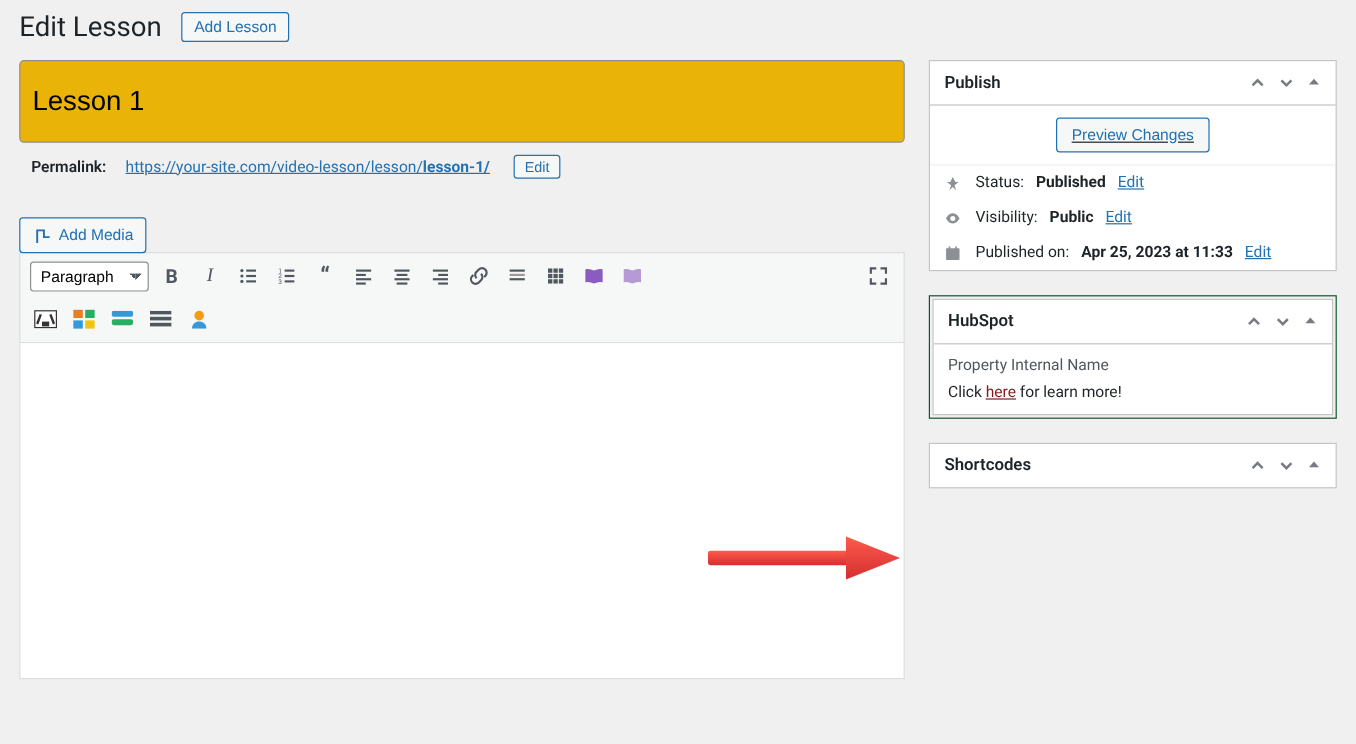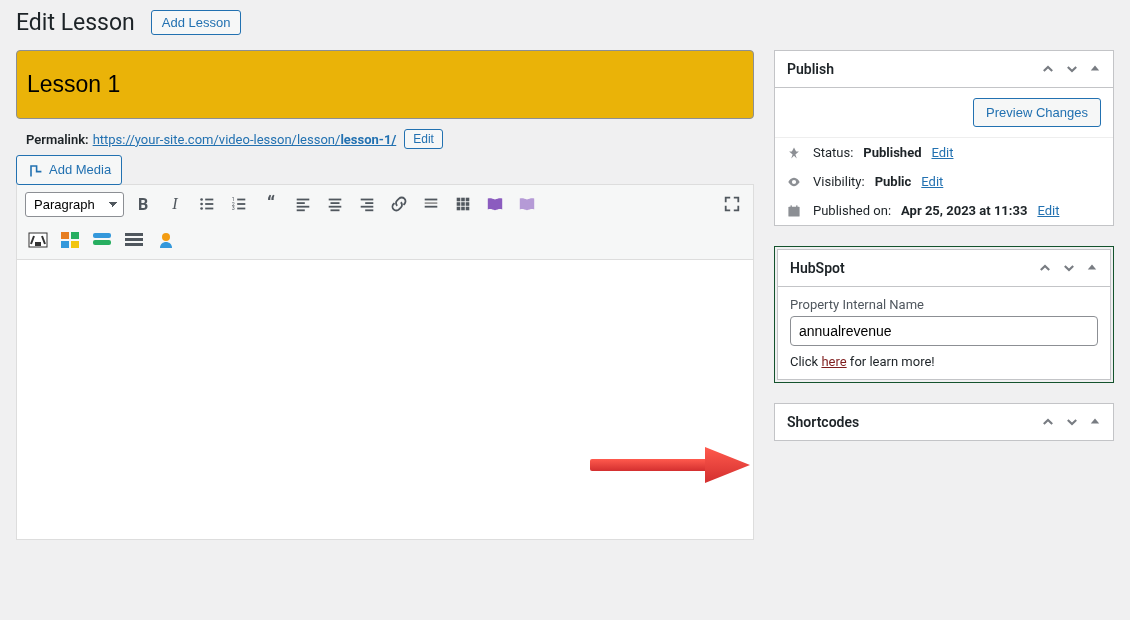--- a/index.html
+++ b/index.html
@@ -48,25 +48,25 @@
   .title-input {
     width: 100%;
     font-size: 23px;
     padding: 20px 10px;
     border: 1px solid #8c8f94;
     border-radius: 4px;
     background: #eab308;
     outline: none;
   }
   .permalink-row {
-    margin: 10px 0 6px 10px;
-    font-size: 13px;
-    display: flex;
-    align-items: center;
-    gap: 4px;
+    margin: 10px 0 32px 10px;
+    font-size: 13px;
+    display: flex;
+    align-items: center;
+    gap: 16px;
   }
   .permalink-row .label { font-weight: 600; }
   .permalink-row a {
     color: #2271b1;
     text-decoration: underline;
   }
   .edit-small {
     border: 1px solid #2271b1;
     color: #2271b1;
     background: #f6f7f7;
@@ -173,23 +173,24 @@
     font-weight: 600;
   }
   .panel-header .hdr-icons {
     display: flex;
     gap: 10px;
     color: #787c82;
   }
   .panel-body { padding: 10px 12px; }
   .preview-row {
     display: flex;
-    justify-content: flex-end;
+    justify-content: center;
     padding: 10px 12px;
     border-bottom: 1px solid #eee;
+    text-decoration: underline;
   }
   .btn-secondary {
     border: 1px solid #2271b1;
     color: #2271b1;
     background: #f6f7f7;
     padding: 6px 12px;
     border-radius: 3px;
     cursor: pointer;
     font-size: 13px;
   }
@@ -498,21 +499,20 @@
               </span>
             <span class="chev">
                 <svg width="12" height="12" viewBox="0 0 20 20" fill="#787c82">
                   <path d="M3 14l7-8 7 8z"></path>
                 </svg>
               </span>
           </span>
         </div>
         <div class="panel-body">
           <div class="field-label">Property Internal Name</div>
-          <input class="text-field" value="annualrevenue" style="">
           <div class="help-text">
             <span>Click </span><a href="#">here</a><span> for learn more!</span>
           </div>
         </div>
       </div>
     </div>
 
     <div class="panel">
       <div class="panel-header" style="border-bottom:none;">
         <span>Shortcodes</span>

